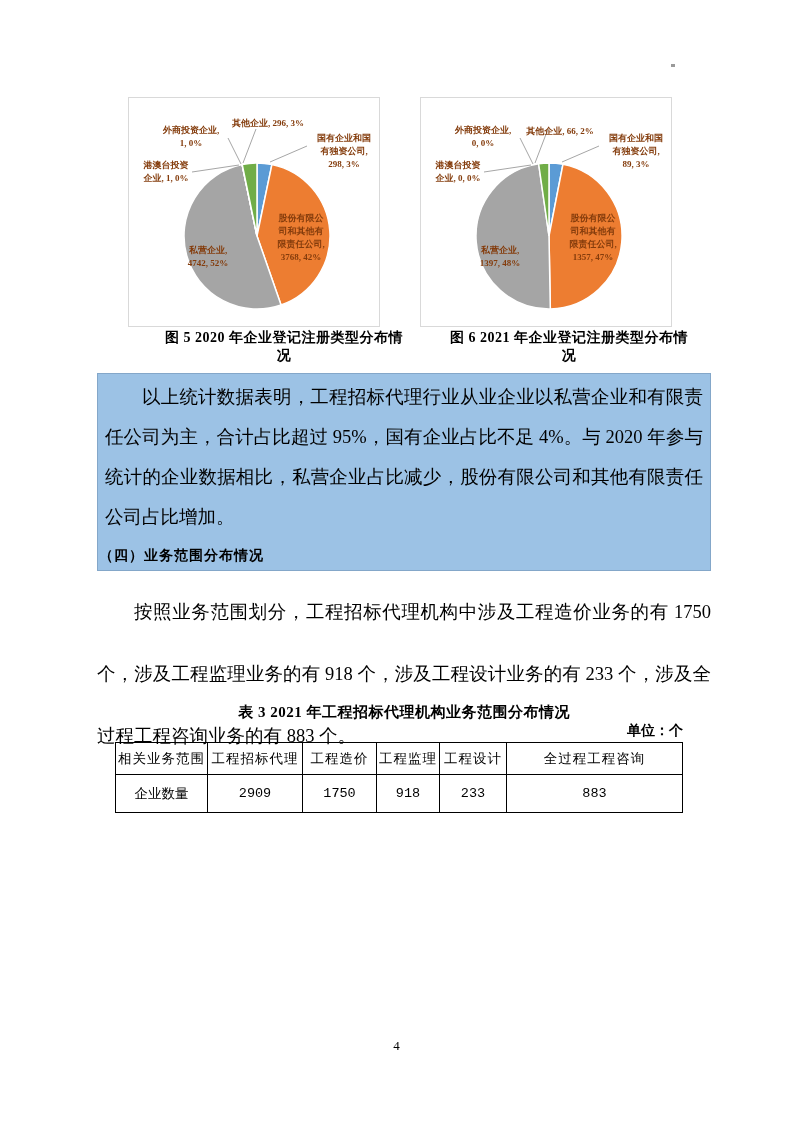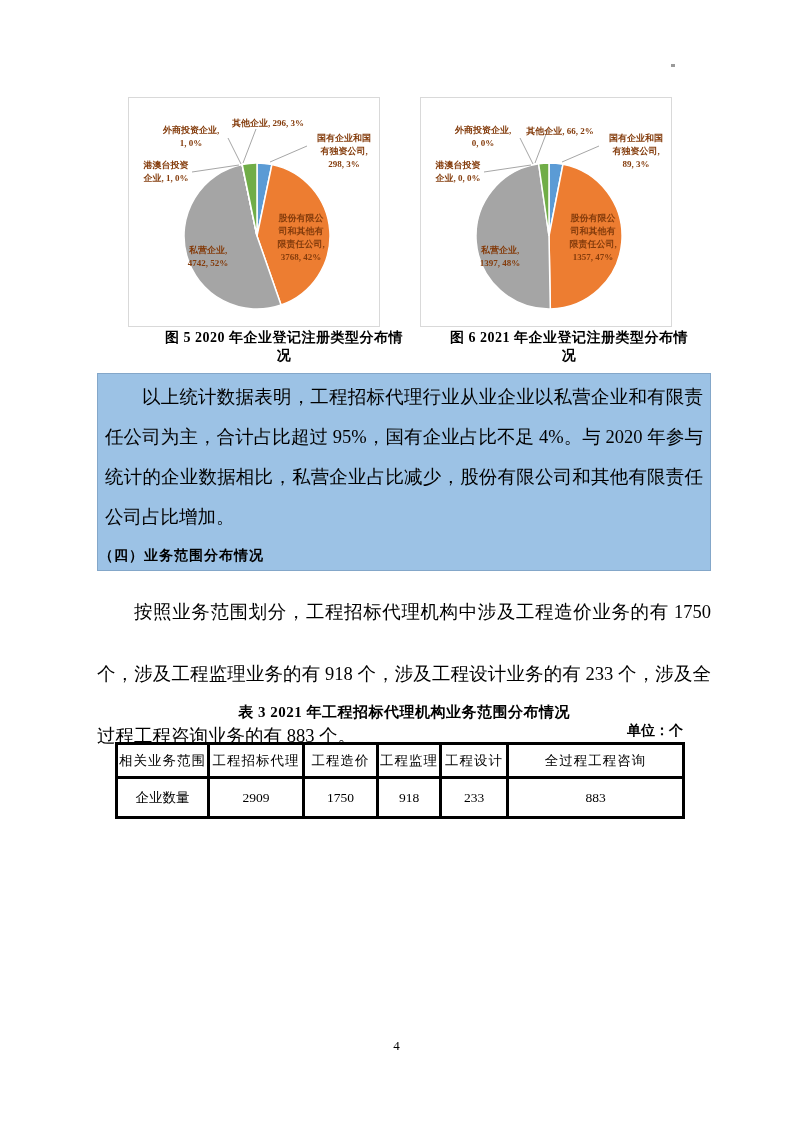--- a/index.html
+++ b/index.html
@@ -46,22 +46,22 @@
   }
   .tbl-unit{
     position:absolute;left:97px;top:722px;width:586px;text-align:right;
     font-size:14px;font-weight:700;
   }
   table.biz{
     position:absolute;left:115px;top:742px;width:568px;
     border-collapse:collapse;table-layout:fixed;
   }
   table.biz td{
-    border:3px solid #000000;text-align:center;vertical-align:middle;
-    font-size:13.5px;padding:0;letter-spacing:1px;
+    border:1px solid #000000;text-align:center;vertical-align:middle;
+    font-size:13.5px;padding:0;letter-spacing:1px;font-family:Liberation Mono, monospace;
   }
   table.biz tr.hdr td{height:31px;}
   table.biz tr.dat td{height:37px;letter-spacing:0;}
   .page-num{
     position:absolute;left:0;top:1038px;width:793px;text-align:center;
     font-size:13px;
   }
 </style>
 </head>
 <body>

